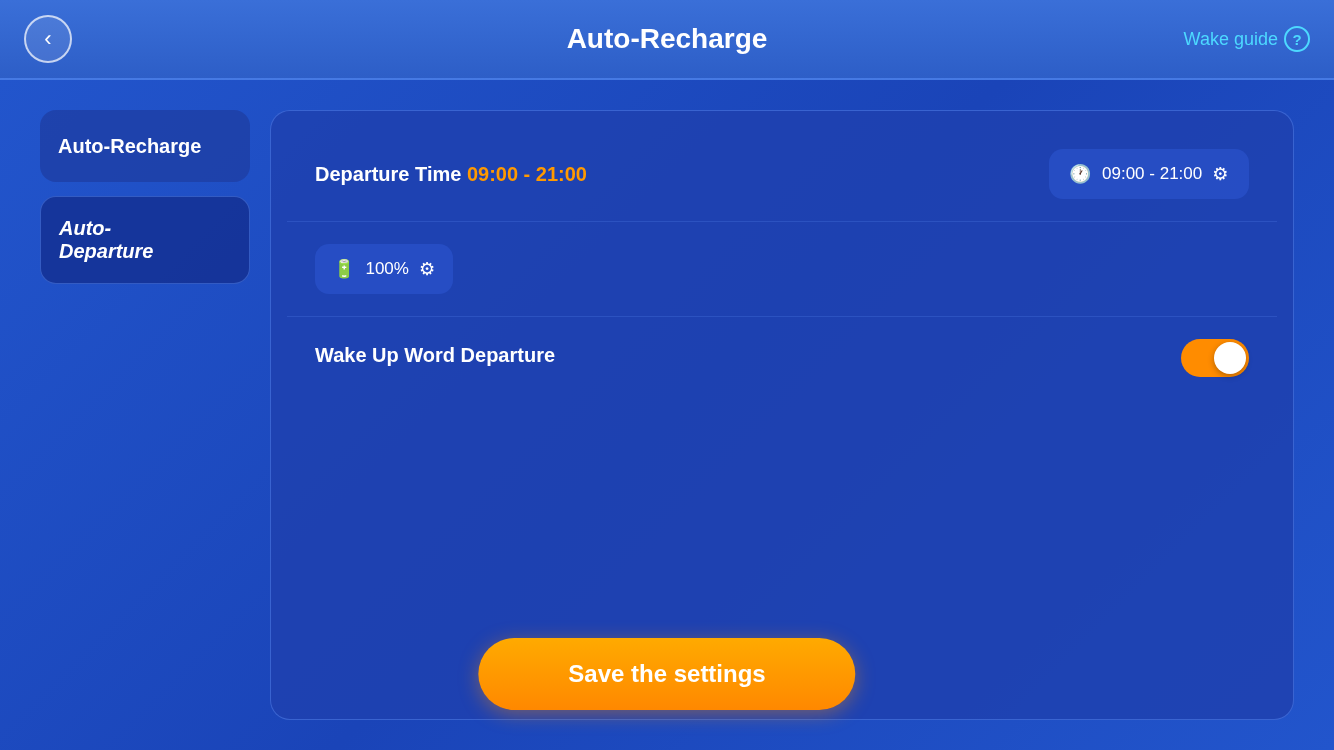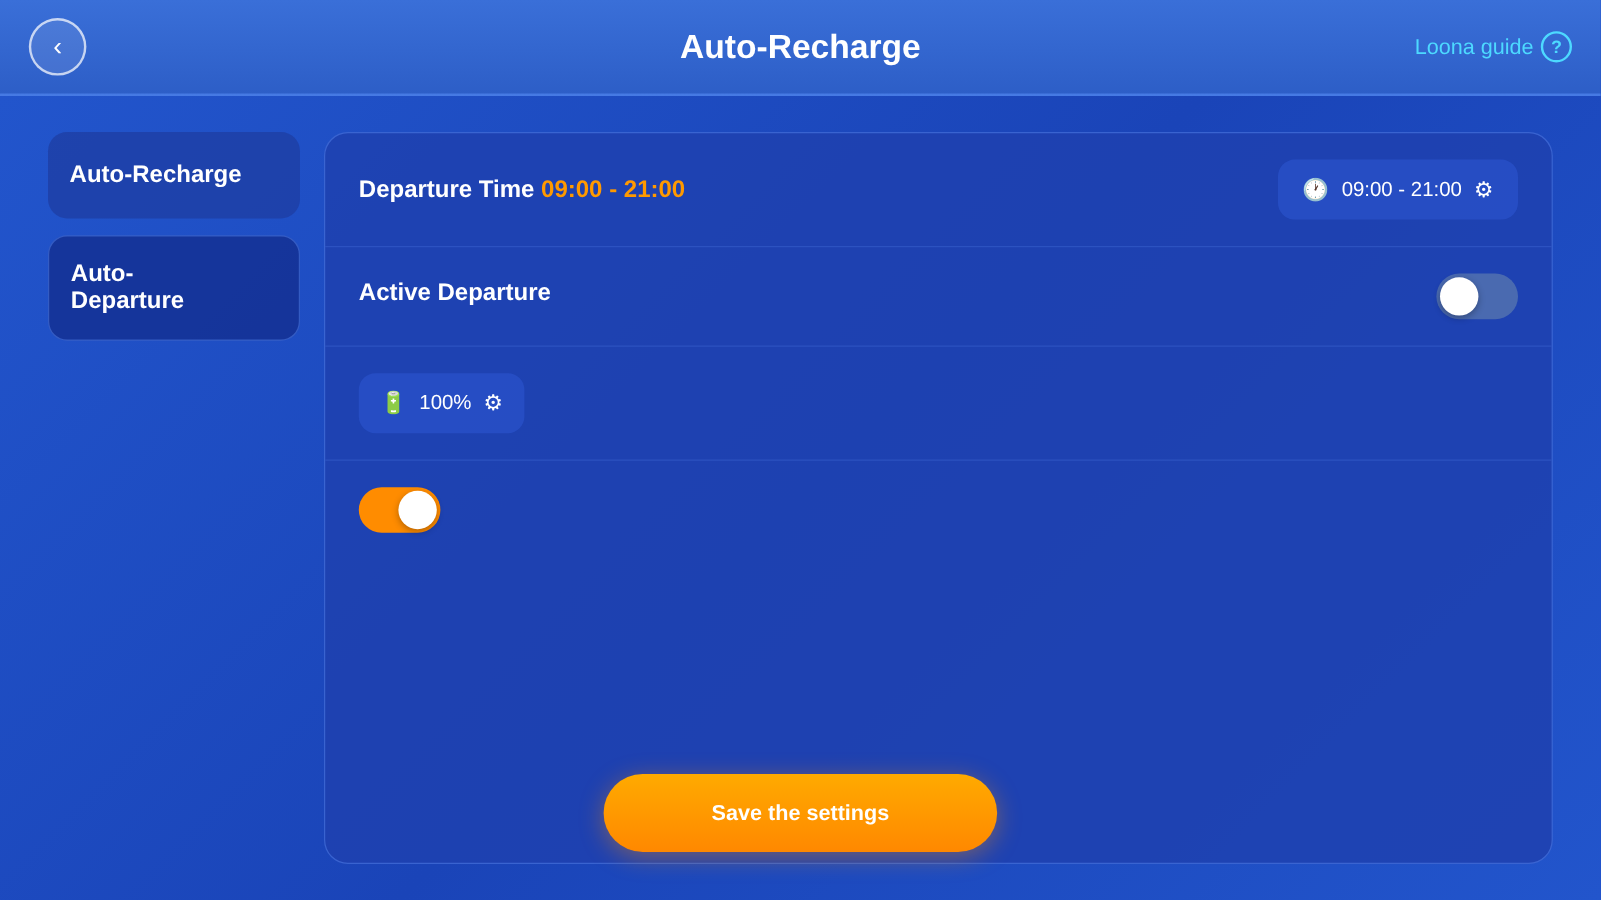--- a/index.html
+++ b/index.html
@@ -91,29 +91,30 @@
       font-size: 20px;
       font-weight: 600;
       cursor: pointer;
       min-height: 72px;
       display: flex;
       align-items: center;
     }
     .sidebar-item.active {
       background: rgba(20,50,150,0.9);
       border: 1.5px solid rgba(100,150,255,0.4);
+      font-style: italic;
     }
 
     
     .content-panel {
       flex: 1;
       background: rgba(30,65,175,0.85);
       border-radius: 20px;
       border: 1.5px solid rgba(100,150,255,0.4);
-      padding: 0;
+      padding: 16px;
       overflow: hidden;
       display: flex;
       flex-direction: column;
     }
 
     
     .section-row {
       padding: 22px 28px;
       display: flex;
       align-items: center;
@@ -221,21 +222,21 @@
       left: 50%;
       transform: translateX(-50%);
       z-index: 10;
     }
     .save-btn {
       background: linear-gradient(180deg, #ffaa00 0%, #ff8800 100%);
       border: none;
       border-radius: 50px;
       padding: 22px 90px;
       color: white;
-      font-size: 18px;
+      font-size: 24px;
       font-weight: 600;
       cursor: pointer;
       box-shadow: 0 4px 20px rgba(255,140,0,0.4);
       white-space: nowrap;
     }
 
     
     .departure-label-row {
       display: flex;
       align-items: flex-start;
@@ -254,21 +255,21 @@
   </style>
 </head>
 <body>
 
 <div class="header">
   <div class="back-btn">
     <span>‹</span>
   </div>
   <div class="header-title">Auto-Recharge</div>
   <div class="user-guide">
-    <span>Loona guide</span>
+    <span>Wake guide</span>
     <div class="help-circle">
       <span>?</span>
     </div>
   </div>
 </div>
 
 <div class="main">
 
   <div class="sidebar">
     <div class="sidebar-item">
@@ -288,40 +289,33 @@
           <span class="dep-time-inline">09:00 - 21:00</span>
         </div>
       </div>
       <div class="time-badge">
         <span style="font-size:18px;">🕐</span>
         <span>09:00 - 21:00</span>
         <span style="font-size:18px;">⚙</span>
       </div>
     </div>
 
-    <div class="section-row">
-      <div class="section-text">
-        <div class="section-label">Active Departure</div>
-      </div>
-      <div class="toggle-container">
-        <div class="toggle-track off">
-          <div class="toggle-knob"></div>
-        </div>
-      </div>
-    </div>
 
     <div class="section-row">
       <div class="battery-badge">
         <span style="font-size:18px;">🔋</span>
         <span>100%</span>
         <span style="font-size:18px;">⚙</span>
       </div>
     </div>
 
     <div class="section-row">
+      <div class="section-text">
+        <div class="section-label">Wake Up Word Departure</div>
+      </div>
       <div class="toggle-container">
         <div class="toggle-track on">
           <div class="toggle-knob"></div>
         </div>
       </div>
     </div>
 
   </div>
 
 </div>

